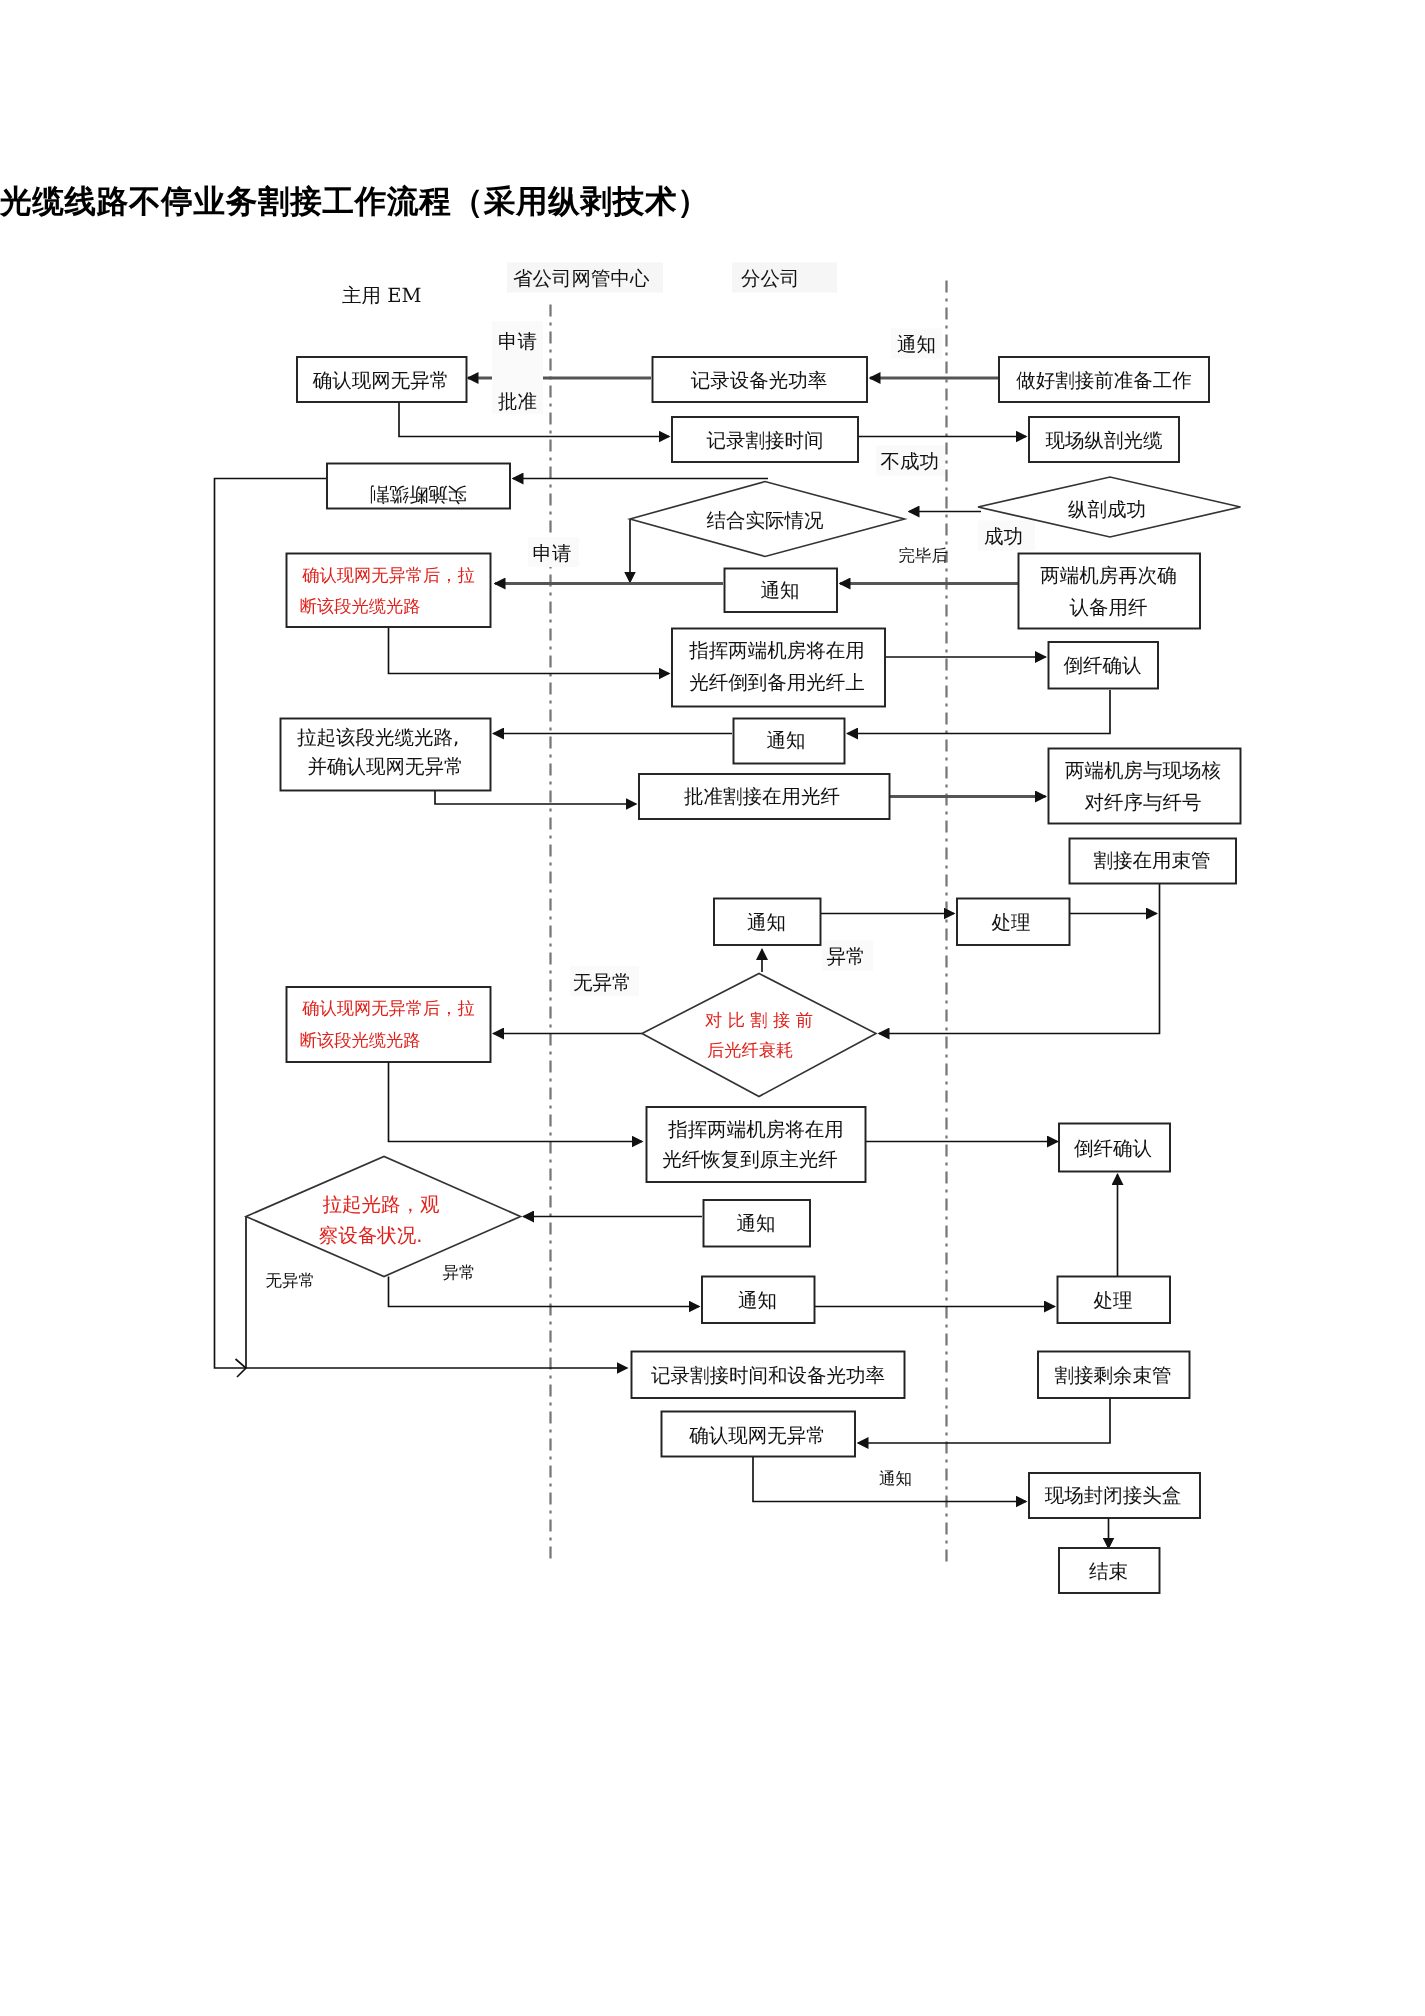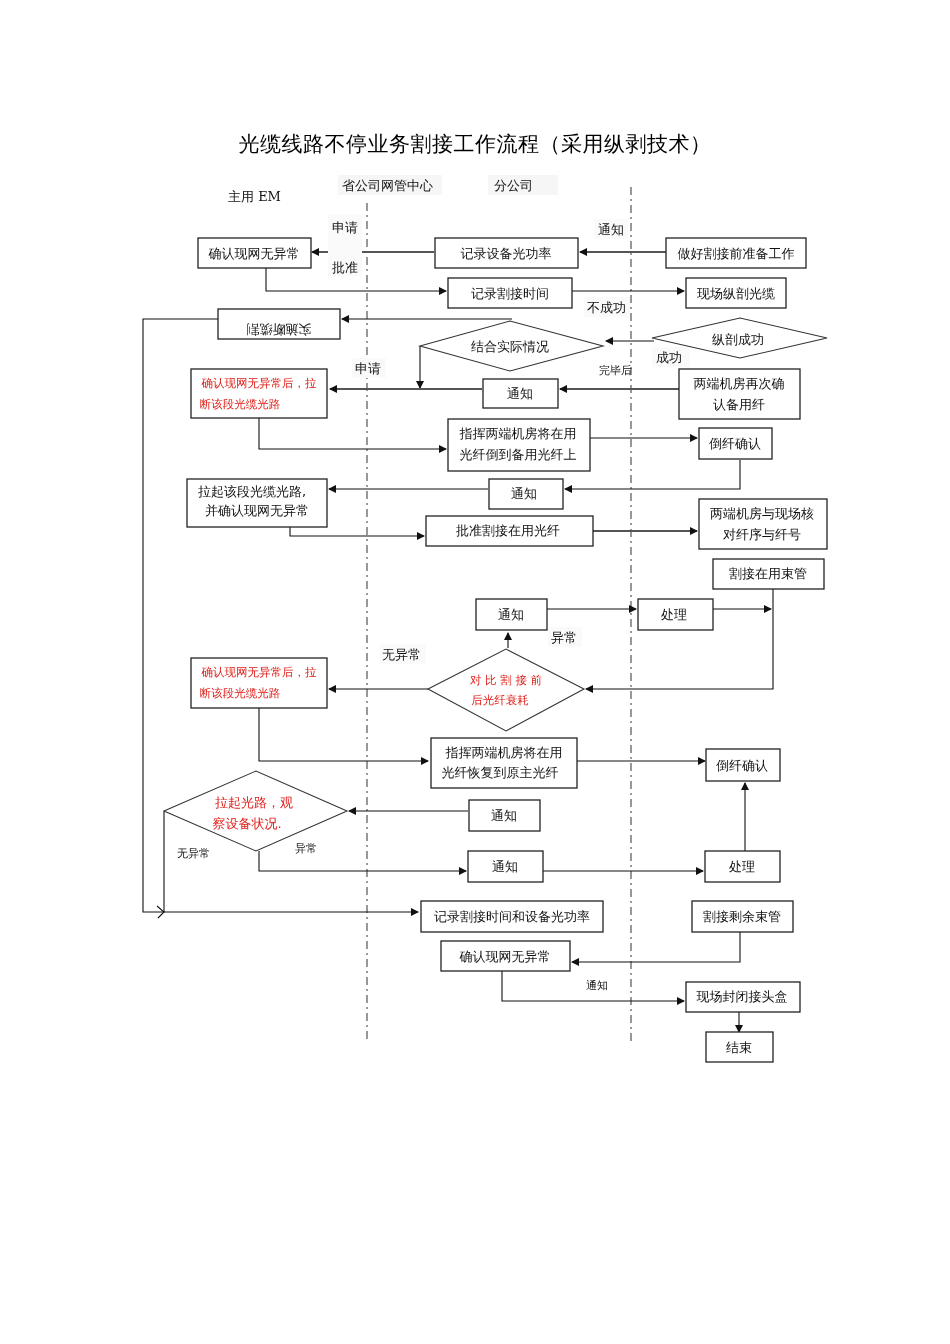--- a/index.html
+++ b/index.html
@@ -1,17 +1,17 @@
 <!DOCTYPE html>
 <html><head>
 <meta charset="utf-8">
 <style>
   html,body{margin:0;padding:0;background:#fff;}
   body{width:950px;height:1344px;position:relative;overflow:hidden;font-family:"DejaVu Sans","Liberation Sans",sans-serif;}
-  #title{position:absolute;left:0;width:950px;top:130px;text-align:center;font-size:21px;font-weight:normal;color:#000;font-family:"DejaVu Serif","Liberation Serif",serif;letter-spacing:0.5px;}
+  #title{position:absolute;left:0;width:950px;top:120px;text-align:left;font-size:21px;font-weight:bold;color:#000;font-family:"DejaVu Serif","Liberation Serif",serif;letter-spacing:0.5px;}
   svg{position:absolute;left:0;top:0;}
   svg text{font-family:"DejaVu Sans","Liberation Sans",sans-serif;fill:#111;}
   .box{fill:#fff;stroke:#222;stroke-width:1.3;}
   .dia{fill:#fff;stroke:#333;stroke-width:1.1;}
   .ln{fill:none;stroke:#111;stroke-width:1.1;}
   .lnthick{fill:none;stroke:#555;stroke-width:2;}
   .lane{stroke:#777;stroke-width:1.5;stroke-dasharray:8,4,2,4;}
   .t{font-size:13px;text-anchor:middle;}
   .red{fill:#e0201a !important;font-size:11.5px;text-anchor:middle;}
   .lbl{font-size:13px;}

